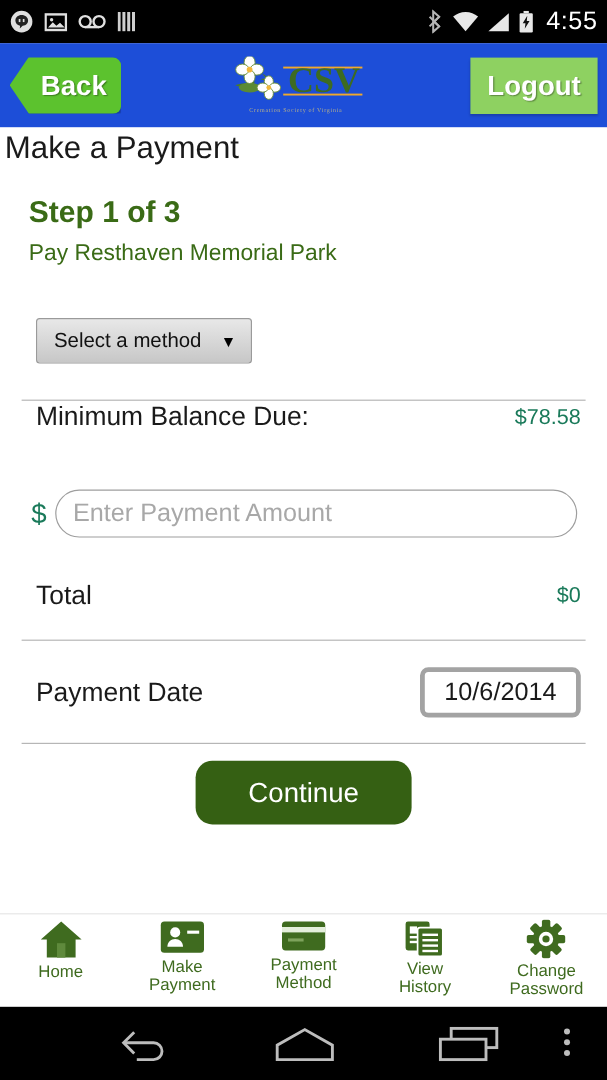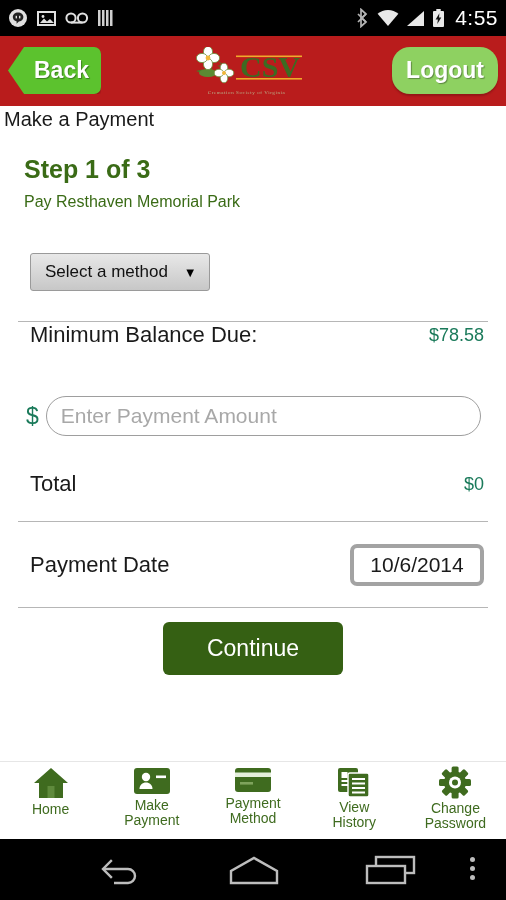--- a/index.html
+++ b/index.html
@@ -16,55 +16,55 @@
     height: 36px; background: #000; color: #e8e8e8;
     display: flex; align-items: center; padding: 12px 8px;
   }
   .sb-left { display: flex; align-items: center; gap: 9px; }
   .sb-right { margin-left: auto; display: flex; align-items: center; gap: 7px; }
   .sb-clock { font-size: 21px; color: #fff; letter-spacing: .5px; margin-left: 3px; }
   .sb-ico { display:block; }
 
   
   .appbar {
-    height: 70px; background: #b91c1c;
-    display: flex; align-items: flex-start; justify-content: space-between;
+    height: 70px; background: #1d4ed8;
+    display: flex; align-items: center; justify-content: space-between;
     padding: 11px 8px;
   }
   .btn-back {
     position: relative; height: 47px; width: 93px;
     background: #5cc22e; color:#fff; font-weight: bold; font-size: 23px;
     display: flex; align-items: center; justify-content: center;
     padding-left: 14px;
     border-radius: 0 7px 7px 0;
     clip-path: polygon(0% 50%, 16px 0%, 100% 0%, 100% 100%, 16px 100%);
     text-shadow: 1px 1px 1px rgba(0,0,0,.35);
     box-shadow: 0 2px 2px rgba(0,0,0,.25);
   }
   .btn-logout {
     height: 47px; min-width: 100px; padding: 0 14px;
     background: #8ed161; color:#fff; font-weight: bold; font-size: 23px;
     display: flex; align-items: center; justify-content: center;
-    border-radius: 18px;
+    border-radius: 0;
     text-shadow: 1px 1px 1px rgba(0,0,0,.35);
     box-shadow: 0 2px 2px rgba(0,0,0,.2);
   }
   .logo { display: flex; flex-direction: column; align-items: center; }
   .logo-sub {
     font-size: 5px; color: #b9b28a; letter-spacing: .6px;
     margin-top: 1px; font-family: "Liberation Serif", serif;
   }
 
   
-  .page-title { font-size: 20px; color:#1a1a1a; padding: 2px 0 0 4px; }
+  .page-title { font-size: 26px; color:#1a1a1a; padding: 2px 0 0 4px; }
   .step {
     font-size: 25px; font-weight: bold; color:#3a6b16;
     padding: 24px 0 0 24px;
   }
-  .subtitle { font-size: 16px; color:#3a6b16; padding: 9px 0 0 24px; }
+  .subtitle { font-size: 19px; color:#3a6b16; padding: 9px 0 0 24px; }
 
   .row {
     display: flex; align-items: center; justify-content: space-between;
     padding: 0 22px 0 30px;
   }
   .rowlabel { font-size: 22px; color:#1a1a1a; }
   .rowvalue { font-size: 18px; color:#1a7a5a; }
 
   .divider { height: 1px; background: #b6b6b6; margin: 0 18px; }
 
@@ -88,21 +88,21 @@
 
   .date-input {
     width: 134px; height: 42px; border:4px solid #a3a3a3; border-radius: 7px;
     background:#fff; font-size: 21px; color:#1a1a1a; text-align:center;
     font-family: "Liberation Sans", sans-serif;
   }
 
   .continue-wrap { display:flex; justify-content:center; padding-top: 14px; }
   .btn-continue {
     background:#356013; color:#fff; font-size: 23px;
-    border: none; border-radius: 6px; padding: 13px 44px;
+    border: none; border-radius: 14px; padding: 13px 44px;
     font-family: "Liberation Sans", sans-serif;
   }
 
   
   .tabbar {
     position:absolute; left:0; right:0; bottom: 61px; height: 78px;
     background:#fff; display:flex; align-items: flex-start;
     border-top: 1px solid #e6e6e6;
   }
   .tab {

